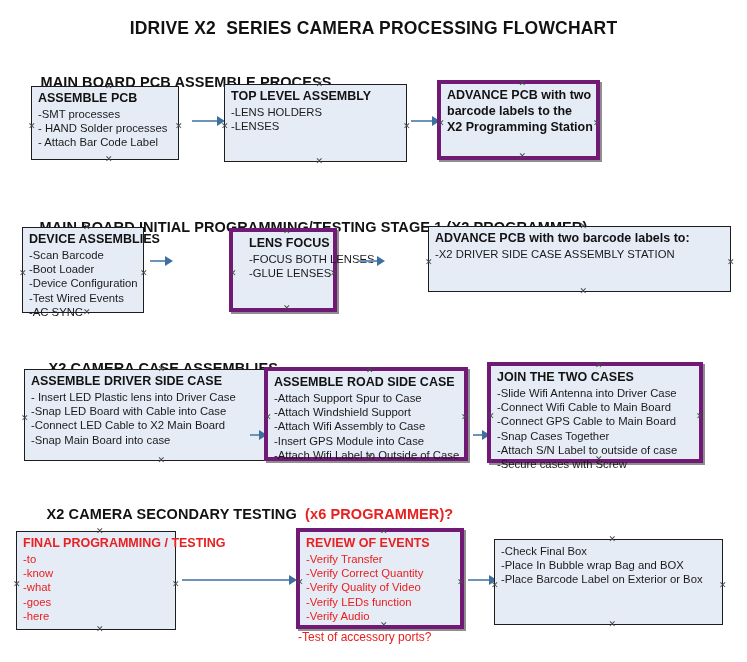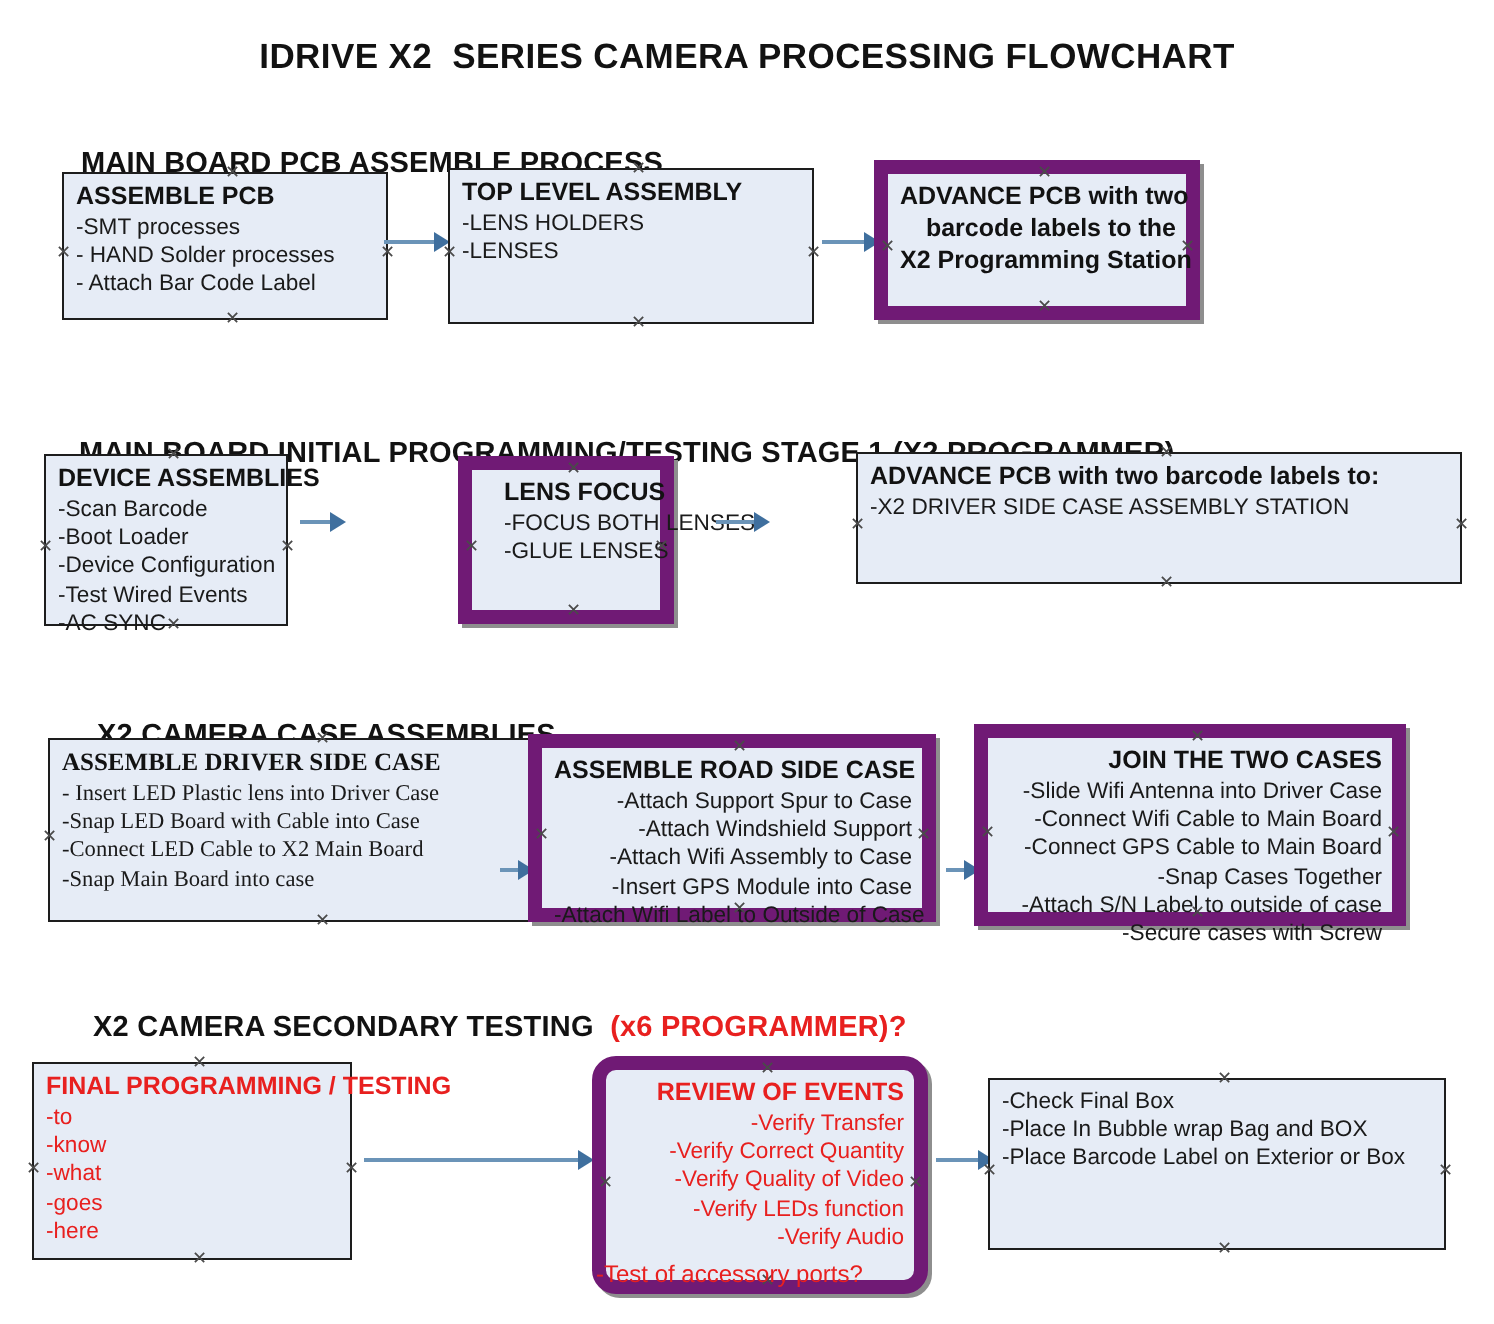--- a/index.html
+++ b/index.html
@@ -49,23 +49,22 @@
   
   .node {
     position: absolute;
     box-sizing: border-box;
     background: #e6ecf6;
     border: 1px solid #1d1d1d;
     padding: 4px 5px 3px 6px;
     overflow: visible;
   }
   .node.shadowed {
-    border: 7px solid #701a75;
+    border: 4px solid #701a75;
     box-shadow: 2px 2px 0 0 #8e8e8e;
-    text-align: right;
   }
   .node .node-title {
     font-size: 12.5px;
     font-weight: bold;
     color: #121212;
     line-height: 15px;
     white-space: nowrap;
     margin-bottom: 1px;
   }
   .node .node-line {
@@ -122,21 +121,21 @@
 <body>
 
 <div id="page">
 
   <div class="doc-title">IDRIVE X2  SERIES CAMERA PROCESSING FLOWCHART</div>
 
   <div class="section-head" style="left:24px; top:58px;">
     <span>MAIN BOARD PCB ASSEMBLE PROCESS</span>
   </div>
 
-  <div class="node" style="left:31px; top:86px; width:163px; height:74px;">
+  <div class="node" style="left:31px; top:86px; width:148px; height:74px;">
     <div class="node-title">ASSEMBLE PCB</div>
     <div class="node-line">-SMT processes</div>
     <div class="node-line">- HAND Solder processes</div>
     <div class="node-line">- Attach Bar Code Label</div>
     <span class="handle" style="left:50%; top:-4px;"></span>
     <span class="handle" style="left:50%; bottom:-4px;"></span>
     <span class="handle" style="left:-4px; top:50%;"></span>
     <span class="handle" style="right:-4px; top:50%;"></span>
   </div>
 
@@ -201,21 +200,21 @@
     <span class="handle" style="left:50%; top:-4px;"></span>
     <span class="handle" style="left:50%; bottom:-4px;"></span>
     <span class="handle" style="left:-4px; top:50%;"></span>
     <span class="handle" style="right:-4px; top:50%;"></span>
   </div>
 
   <div class="section-head" style="left:32px; top:344px;">
     <span>X2 CAMERA CASE ASSEMBLIES</span>
   </div>
 
-  <div class="node" style="left:24px; top:369px; width:267px; height:92px;font-family:Liberation Serif, serif;">
+  <div class="node" style="left:24px; top:369px; width:267px; height:92px;">
     <div class="node-title">ASSEMBLE DRIVER SIDE CASE</div>
     <div class="node-line">- Insert LED Plastic lens into Driver Case</div>
     <div class="node-line">-Snap LED Board with Cable into Case</div>
     <div class="node-line">-Connect LED Cable to X2 Main Board</div>
     <div class="node-line">-Snap Main Board into case</div>
     <span class="handle" style="left:50%; top:-4px;"></span>
     <span class="handle" style="left:50%; bottom:-4px;"></span>
     <span class="handle" style="left:-4px; top:50%;"></span>
     <span class="handle" style="right:-4px; top:50%;"></span>
   </div>
@@ -263,21 +262,21 @@
     <div class="node-line">-goes</div>
     <div class="node-line">-here</div>
     <span class="handle" style="left:50%; top:-4px;"></span>
     <span class="handle" style="left:50%; bottom:-4px;"></span>
     <span class="handle" style="left:-4px; top:50%;"></span>
     <span class="handle" style="right:-4px; top:50%;"></span>
   </div>
 
   <div class="arrow" style="left:182px; top:579px; width:108px;"></div>
 
-  <div class="node red shadowed" style="left:296px; top:528px; width:168px; height:119px;border-radius:12px;">
+  <div class="node red shadowed" style="left:296px; top:528px; width:168px; height:101px;">
     <div class="node-title">REVIEW OF EVENTS</div>
     <div class="node-line">-Verify Transfer</div>
     <div class="node-line">-Verify Correct Quantity</div>
     <div class="node-line">-Verify Quality of Video</div>
     <div class="node-line">-Verify LEDs function</div>
     <div class="node-line">-Verify Audio</div>
     <span class="handle" style="left:50%; top:-4px;"></span>
     <span class="handle" style="left:50%; bottom:-4px;"></span>
     <span class="handle" style="left:-4px; top:50%;"></span>
     <span class="handle" style="right:-4px; top:50%;"></span>

